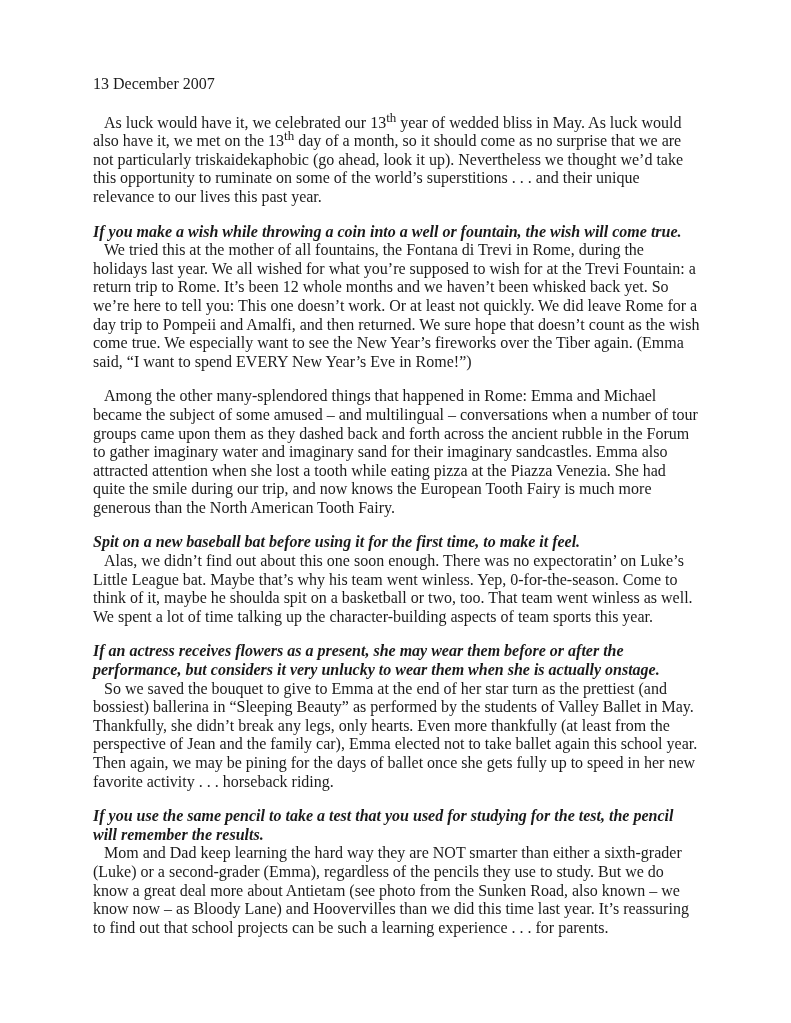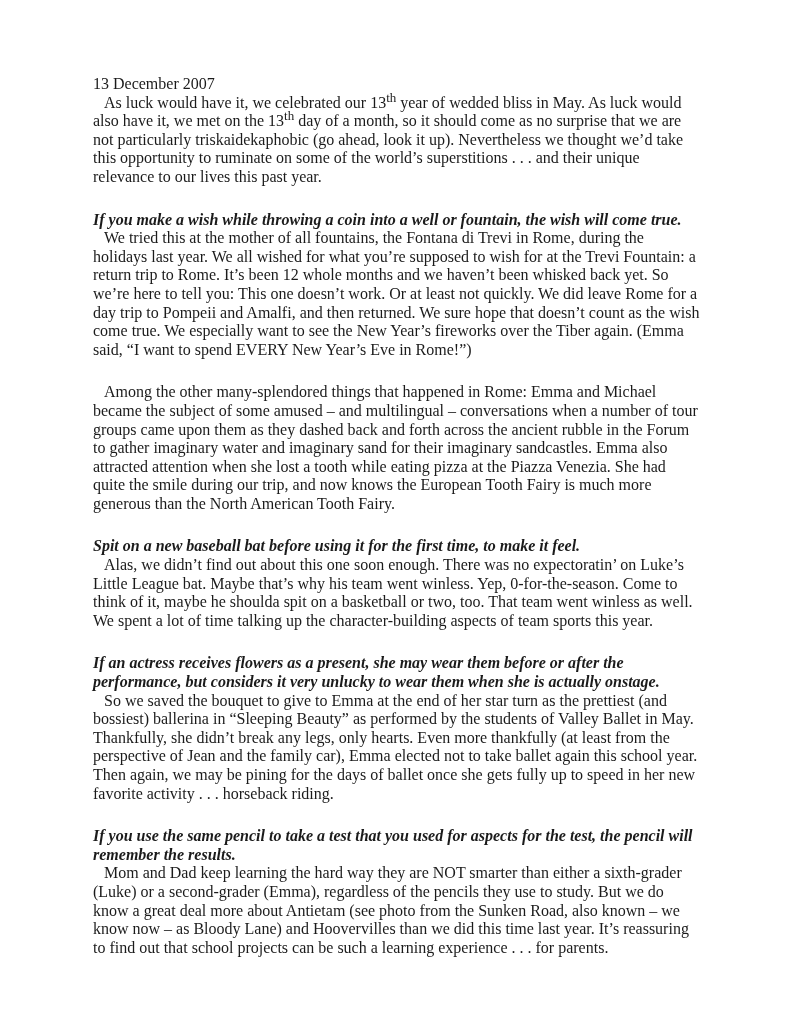--- a/index.html
+++ b/index.html
@@ -19,28 +19,28 @@
   .content {
     position: absolute;
     left: 93px;
     top: 75px;
     width: 607px;
     font-size: 16px;
     line-height: 18.6px;
     text-align: left;
   }
   .date {
-    margin: 0 0 0 0;
+    margin: 0 0 20px 0;
   }
   .para {
     margin: 0;
     text-indent: 11px;
   }
   .section {
-    margin-top: 24px;
+    margin-top: 16px;
   }
   .heading {
     font-size: 16px;
     line-height: 18.6px;
     font-weight: bold;
     font-style: italic;
     margin: 0;
   }
   sup {
     font-size: 13px;
@@ -71,18 +71,18 @@
       <h2 class="heading">Spit on a new baseball bat before using it for the first time, to make it feel.</h2>
       <p class="para">Alas, we didn’t find out about this one soon enough. There was no expectoratin’ on Luke’s Little League bat. Maybe that’s why his team went winless. Yep, 0-for-the-season. Come to think of it, maybe he shoulda spit on a basketball or two, too. That team went winless as well. We spent a lot of time talking up the character-building aspects of team sports this year.</p>
     </div>
 
     <div class="section">
       <h2 class="heading">If an actress receives flowers as a present, she may wear them before or after the performance, but considers it very unlucky to wear them when she is actually onstage.</h2>
       <p class="para">So we saved the bouquet to give to Emma at the end of her star turn as the prettiest (and bossiest) ballerina in “Sleeping Beauty” as performed by the students of Valley Ballet in May. Thankfully, she didn’t break any legs, only hearts. Even more thankfully (at least from the perspective of Jean and the family car), Emma elected not to take ballet again this school year. Then again, we may be pining for the days of ballet once she gets fully up to speed in her new favorite activity . . . horseback riding.</p>
     </div>
 
     <div class="section">
-      <h2 class="heading">If you use the same pencil to take a test that you used for aspects for the test, the pencil will remember the results.</h2>
+      <h2 class="heading">If you use the same pencil to take a test that you used for studying for the test, the pencil will remember the results.</h2>
       <p class="para">Mom and Dad keep learning the hard way they are NOT smarter than either a sixth-grader (Luke) or a second-grader (Emma), regardless of the pencils they use to study. But we do know a great deal more about Antietam (see photo from the Sunken Road, also known – we know now – as Bloody Lane) and Hoovervilles than we did this time last year. It’s reassuring to find out that school projects can be such a learning experience . . . for parents.</p>
     </div>
 
   </div>
 </div>
 
 </body></html>

